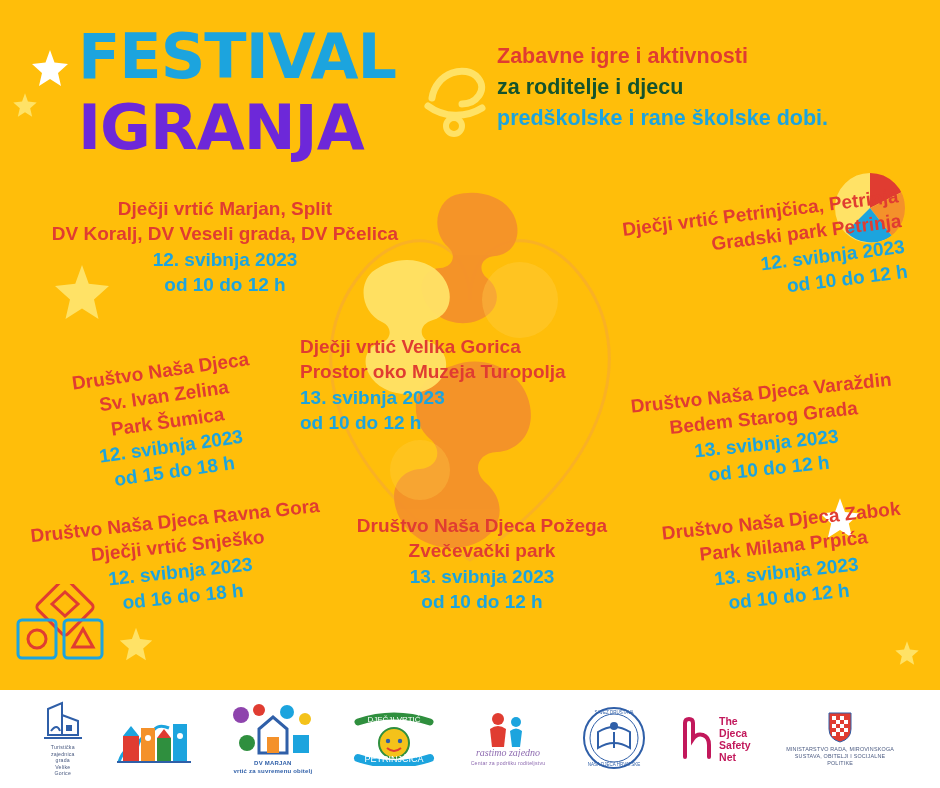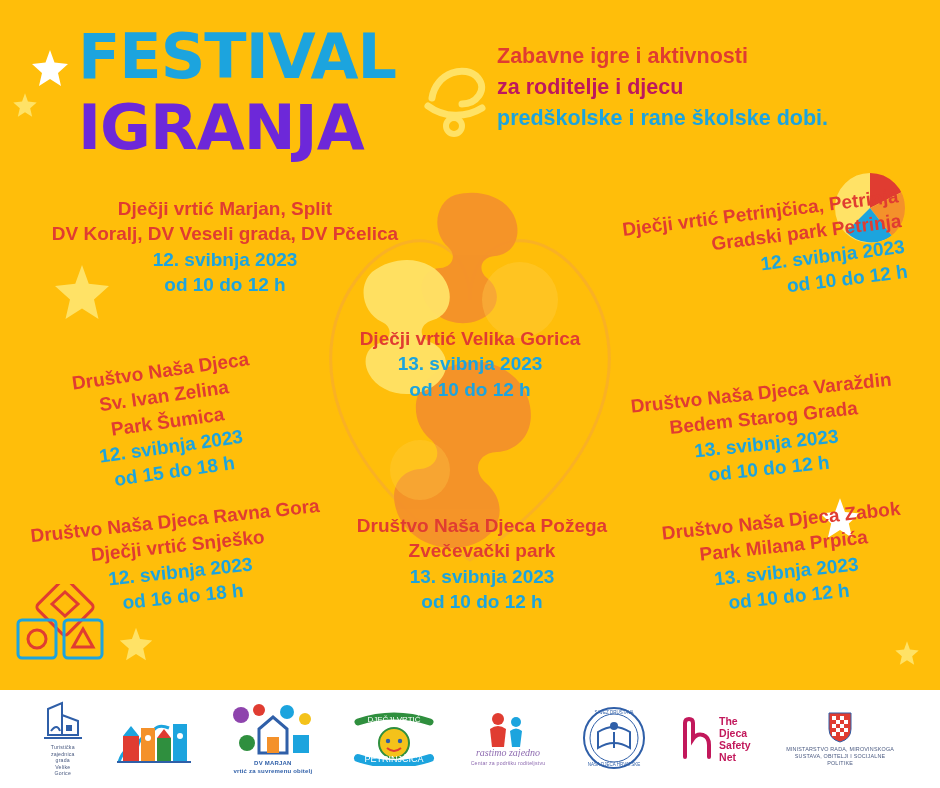--- a/index.html
+++ b/index.html
@@ -31,32 +31,32 @@
     font-family: "DejaVu Sans", sans-serif;
   }
   .t-festival { color: #1CA4DE; }
   .t-igranja { color: #6d28d9; margin-top: 14px; }
 
   .subtitle {
     position: absolute; left: 497px; top: 41px; width: 430px;
     font-size: 21.5px; line-height: 1.45; font-weight: 700;
   }
   .sub1 { color: #E03C31; }
-  .sub2 { color: #be185d; }
+  .sub2 { color: #14532d; }
   .sub3 { color: #1CA4DE; }
 
   
   .event { position: absolute; font-weight: 700; line-height: 1.33; }
   .event .name { color: #E03C31; font-size: 19px; }
   .event .place { color: #E03C31; font-size: 19px; }
   .event .date, .event .time { color: #1CA4DE; font-size: 19px; }
 
   .e-marjan   { left: 40px;  top: 196px; width: 370px; text-align: center; }
   .e-petrinja { left: 574px; top: 203px; width: 330px; text-align: right; transform: rotate(-7deg); }
-  .e-velika   { left: 300px; top: 326px; width: 340px; text-align: center; }
+  .e-velika   { left: 300px; top: 334px; width: 340px; text-align: left; }
   .e-zelina   { left: 40px;  top: 358px; width: 255px; text-align: center; transform: rotate(-8deg); }
   .e-varazdin { left: 630px; top: 380px; width: 270px; text-align: center; transform: rotate(-6deg); }
   .e-ravna    { left: 14px;  top: 508px; width: 330px; text-align: center; transform: rotate(-6deg); }
   .e-pozega   { left: 352px; top: 513px; width: 260px; text-align: center; }
   .e-zabok    { left: 650px; top: 508px; width: 270px; text-align: center; transform: rotate(-6deg); }
 
   
   .footer {
     position: absolute; left: 0; bottom: 0; width: 940px; height: 98px;
     background: #ffffff;
@@ -164,20 +164,21 @@
 
   <div class="event e-petrinja">
     <div class="name">Dječji vrtić Petrinjčica, Petrinja</div>
     <div class="place">Gradski park Petrinja</div>
     <div class="date">12. svibnja 2023</div>
     <div class="time">od 10 do 12 h</div>
   </div>
 
   <div class="event e-velika">
     <div class="name">Dječji vrtić Velika Gorica</div>
+    <div class="place">Prostor oko Muzeja Turopolja</div>
     <div class="date">13. svibnja 2023</div>
     <div class="time">od 10 do 12 h</div>
   </div>
 
   <div class="event e-zelina">
     <div class="name">Društvo Naša Djeca</div>
     <div class="name">Sv. Ivan Zelina</div>
     <div class="place">Park Šumica</div>
     <div class="date">12. svibnja 2023</div>
     <div class="time">od 15 do 18 h</div>

